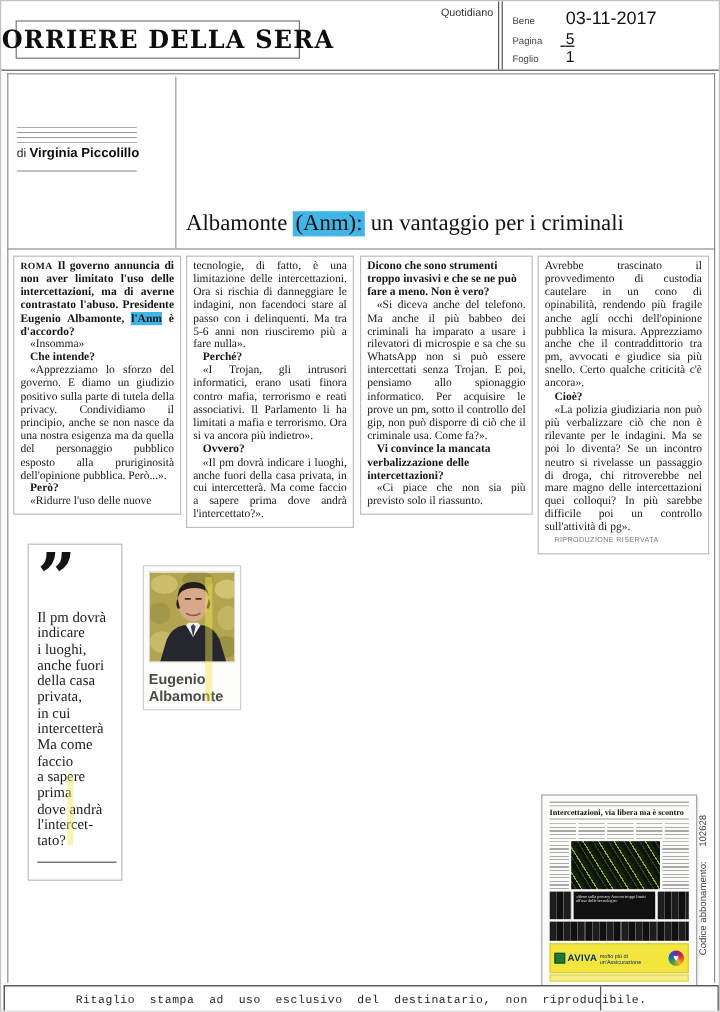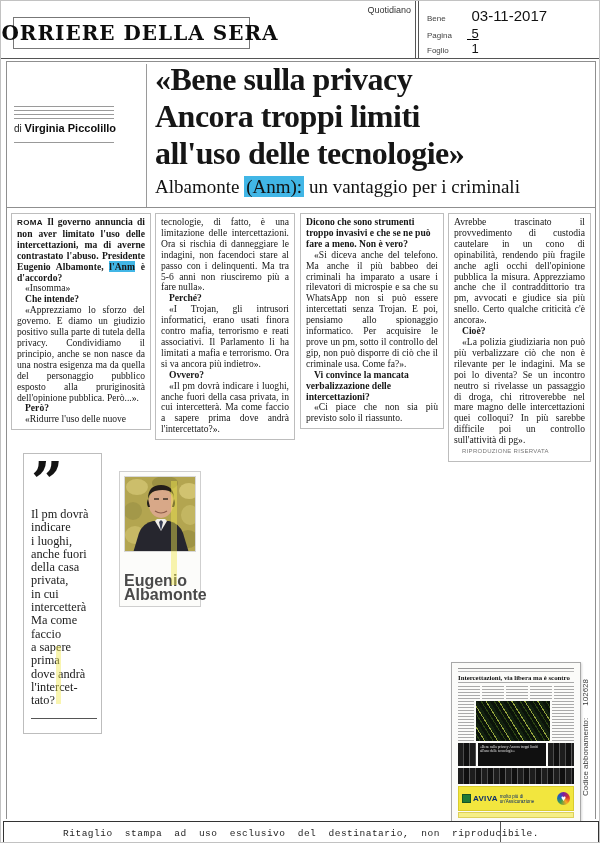--- a/index.html
+++ b/index.html
@@ -56,40 +56,40 @@
 
   
   .col { position:absolute; top:212px; width:140px; background:#fff;
     border:1px solid #bdbdbd; padding:3px 5px 4px 5px;
     font-family:"Liberation Serif", serif; font-size:9.6px; line-height:10.9px;
     color:#161616; text-align:justify; }
   .col p { text-indent:8px; margin:0; }
   .col p.noindent { text-indent:0; }
   .col p.q { font-weight:bold; text-align:left; }
   .col p.lead { font-weight:bold; text-indent:0; }
-  .dateline { font-family:Liberation Sans, sans-serif; font-weight:bold;
+  .dateline { font-family:Liberation Serif, serif; font-weight:bold;
     font-size:8px; letter-spacing:.4px; }
   .hl-cyan { background:#41b6e6; }
   .credit { margin-top:3px; font-family:"Liberation Sans", sans-serif;
     font-size:6px; letter-spacing:.3px; color:#777; text-align:left; text-indent:0; }
 
   
   .pullquote { left:22px; top:452px; width:79px; border:1px solid #bdbdbd;
     background:#fff; padding:2px 4px 14px 7px; }
   .quote-mark { font-family:"DejaVu Serif", serif; font-weight:bold;
     font-size:56px; line-height:52px; color:#141414; letter-spacing:-3px; }
   .quote-text { font-family:"Liberation Serif", serif; font-size:12.3px;
     line-height:13.3px; color:#1a1a1a; white-space:pre-line; }
   .quote-rule { margin-top:11px; width:66px; border-top:1px solid #555; }
 
   
   .photo-box { left:118px; top:470px; width:82px; border:1px solid #cfcfcf;
     background:#fcfcfa; padding:4px; }
   .photo-frame { width:72px; height:76px; overflow:hidden; border:1px solid #d8d8d8; }
-  .photo-caption { margin-top:22px; font-size:16px; line-height:14px;
+  .photo-caption { margin-top:7px; font-size:12px; line-height:14px;
     color:#4a4a4a; font-weight:bold; white-space:pre-line; }
 
   .hl-yellow { background:rgba(242,232,80,.45); }
 
   
   .thumb { left:450px; top:661px; width:130px; height:161px;
     border:1px solid #a8a8a8; background:#fbfbf9; padding:5px 6px;
     box-shadow:1px 1px 2px rgba(0,0,0,.15); }
   .noise { background:repeating-linear-gradient(to bottom,#8f8f8f 0 1px, transparent 1px 3px); opacity:.75; }
   .noise-dark { background:repeating-linear-gradient(to right,#1d1d1d 0 5px,#4d4d4d 5px 6px,#101010 6px 11px,#5a5a5a 11px 12px); }
@@ -154,25 +154,20 @@
   </div>
   <div class="abs hdr-rule"></div>
 
   <div class="abs frame"></div>
 
   <div class="abs kicker-rules"></div>
   <div class="abs byline"><span>di </span><b>Virginia Piccolillo</b></div>
   <div class="abs byline-rule"></div>
   <div class="abs kicker-divider"></div>
 
-  <div class="abs headline">
-    <div>«Bene sulla privacy</div>
-    <div>Ancora troppi limiti</div>
-    <div>all'uso delle tecnologie»</div>
-  </div>
   <div class="abs subhead"><span>Albamonte </span><span class="hl">(Anm):</span><span> un vantaggio per i criminali</span></div>
   <div class="abs headline-rule"></div>
 
   <div class="col" style="left:10px;">
     <p class="lead"><span class="dateline">ROMA</span><span> Il governo annuncia di non aver limitato l'uso delle intercettazioni, ma di averne contrastato l'abuso. Presidente Eugenio Albamonte, </span><span class="hl-cyan">l'Anm</span><span> è d'accordo?</span></p>
     <p>«Insomma»</p>
     <p class="q">Che intende?</p>
     <p>«Apprezziamo lo sforzo del governo. E diamo un giudizio positivo sulla parte di tutela della privacy. Condividiamo il principio, anche se non nasce da una nostra esigenza ma da quella del personaggio pubblico esposto alla pruriginosità dell'opinione pubblica. Però...».</p>
     <p class="q">Però?</p>
     <p>«Ridurre l'uso delle nuove</p>

